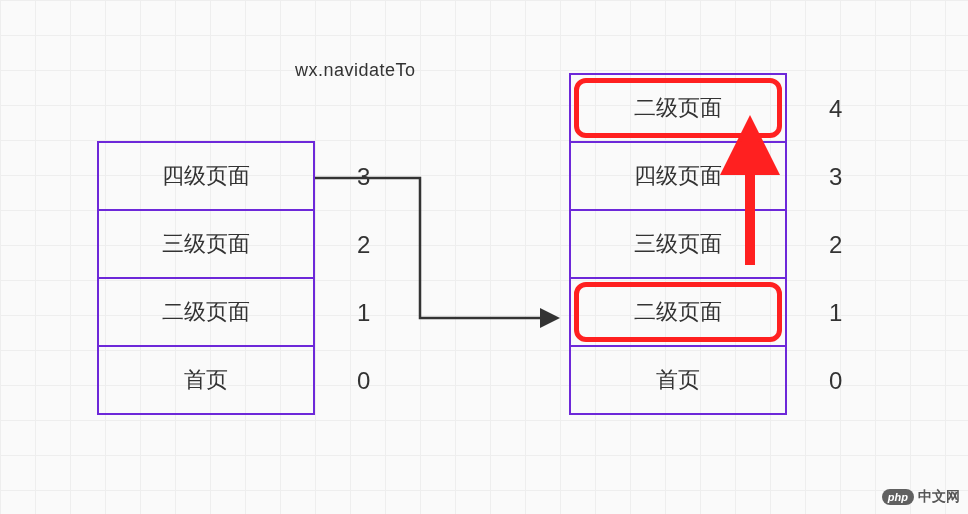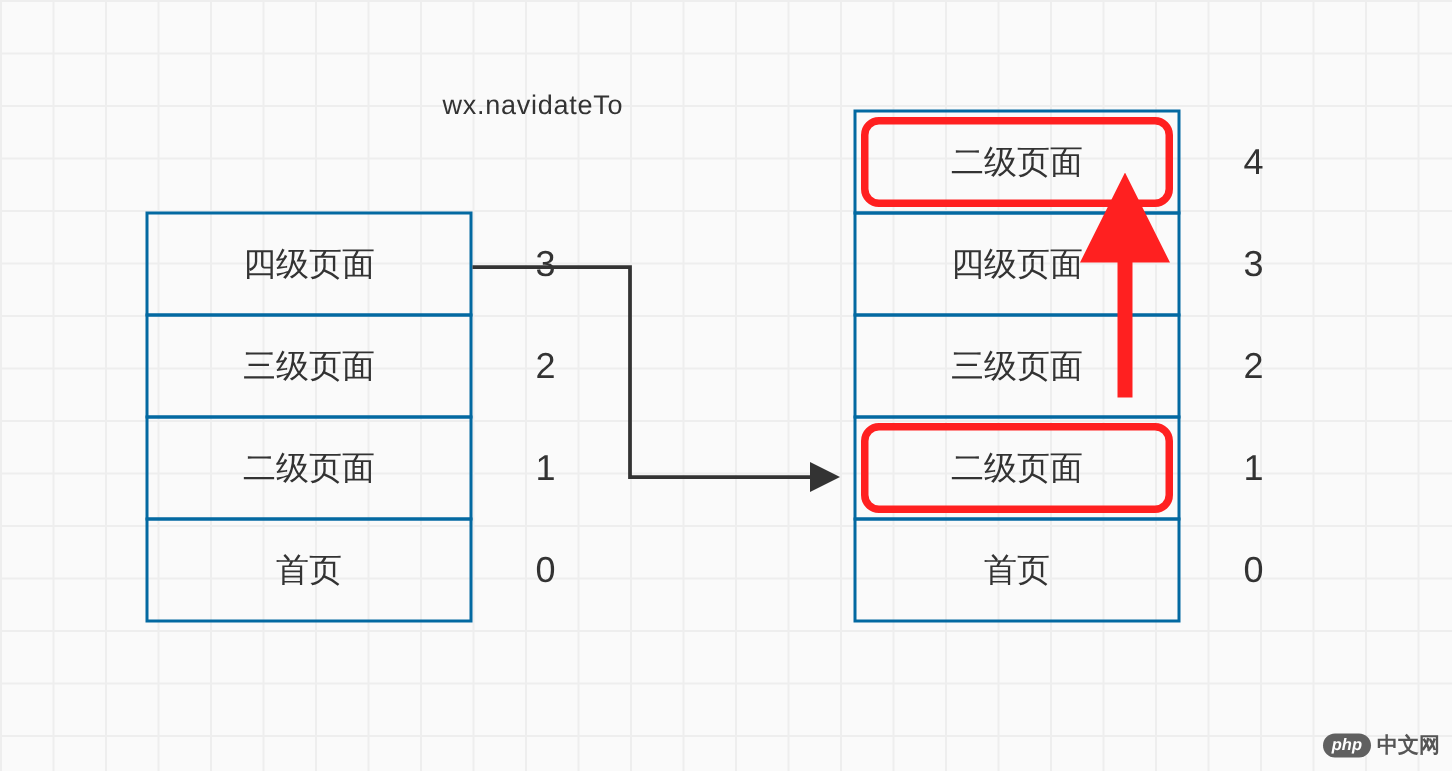--- a/index.html
+++ b/index.html
@@ -40,21 +40,21 @@
       left: 569px;
     }
     .stack-row {
       display: flex;
       align-items: center;
       position: relative;
     }
     .stack-box {
       width: 218px;
       height: 70px;
-      border: 2px solid #0369a1;
+      border: 2px solid #6d28d9;
       margin-top: -2px;
       display: flex;
       align-items: center;
       justify-content: center;
       font-size: 22px;
       color: #333;
       background: transparent;
       position: relative;
     }
     .stack-box.highlighted::after {

